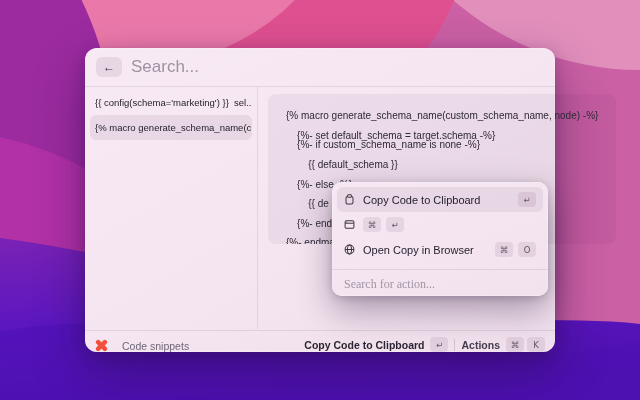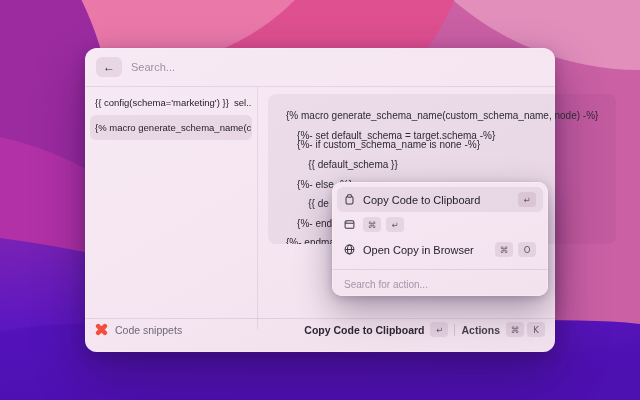--- a/index.html
+++ b/index.html
@@ -17,21 +17,21 @@
     border-radius:12px;
     background:linear-gradient(150deg,#f8eaf5 0%,#f4e5f0 55%,#f0dfec 100%);
     box-shadow:0 22px 50px rgba(40,10,70,.45),0 4px 14px rgba(40,10,70,.25),inset 0 0 0 .5px rgba(255,255,255,.35);
   }
   .search-bar{height:38px;display:flex;align-items:center;padding:0 11px;gap:9px;}
   .back-btn{
     width:26px;height:20px;border-radius:6px;background:rgba(74,26,64,.09);
     display:flex;align-items:center;justify-content:center;
     font-size:12px;color:#332e3a;flex:0 0 auto;
   }
-  .search-placeholder{font-size:11px;color:#9d92a2;}
+  .search-placeholder{font-size:17px;color:#9d92a2;}
   .hdivider{height:1px;background:rgba(70,25,65,.10);}
   .body{display:flex;height:242px;}
 
   
   .list{width:173px;box-sizing:border-box;padding:3px 5px 0 5px;border-right:1px solid rgba(70,25,65,.09);}
   .list-item{
     height:25px;display:flex;align-items:center;padding:0 5px;border-radius:6px;
     font-size:9.5px;color:#26222c;white-space:pre;overflow:hidden;
   }
   .list-item.selected{background:rgba(74,26,64,.08);}
@@ -60,27 +60,27 @@
   .popup-item.selected{background:rgba(74,26,64,.07);}
   .mi-icon{display:flex;align-items:center;flex:0 0 auto;}
   .mi-label{flex:1;font-size:11px;color:#272231;white-space:nowrap;overflow:hidden;}
   .key-badge{
     min-width:10px;height:15px;padding:0 4px;border-radius:4px;background:rgba(74,26,64,.085);
     display:flex;align-items:center;justify-content:center;
     font-family:"DejaVu Sans",sans-serif;font-size:8.5px;color:#5f5767;flex:0 0 auto;
   }
   .popup-item .key-badge + .key-badge{margin-left:-3px;}
   .popup-divider{height:1px;background:rgba(70,25,65,.10);margin:2px 0;}
-  .popup-search{height:24px;display:flex;align-items:center;padding:0 12px;font-size:10px;color:#a296a7;}
+  .popup-search{height:24px;display:flex;align-items:center;padding:0 12px;font-size:12px;color:#a296a7;font-family:Liberation Serif, serif;}
 
   
   .footer{
-    position:absolute;left:0;right:0;bottom:12px;height:22px;
+    position:absolute;left:0;right:0;bottom:0;height:22px;
     border-top:1px solid rgba(70,25,65,.10);
-    display:flex;align-items:center;padding:0 10px;box-sizing:border-box;gap:7px;
+    display:flex;align-items:flex-end;padding:0 10px;box-sizing:border-box;gap:14px;
     border-radius:0 0 12px 12px;
   }
   .app-logo{display:flex;align-items:center;flex:0 0 auto;}
   .app-label{font-size:10.5px;color:#6f6878;}
   .footer-right{margin-left:auto;display:flex;align-items:center;gap:6px;}
   .primary-label{font-size:10.5px;font-weight:700;color:#2b2533;}
   .vdivider{width:1px;height:12px;background:rgba(70,25,65,.16);}
   .actions-label{font-size:10.5px;color:#433d4b;font-weight:bold;}
   .footer-keys{display:flex;gap:3px;}
 </style>

